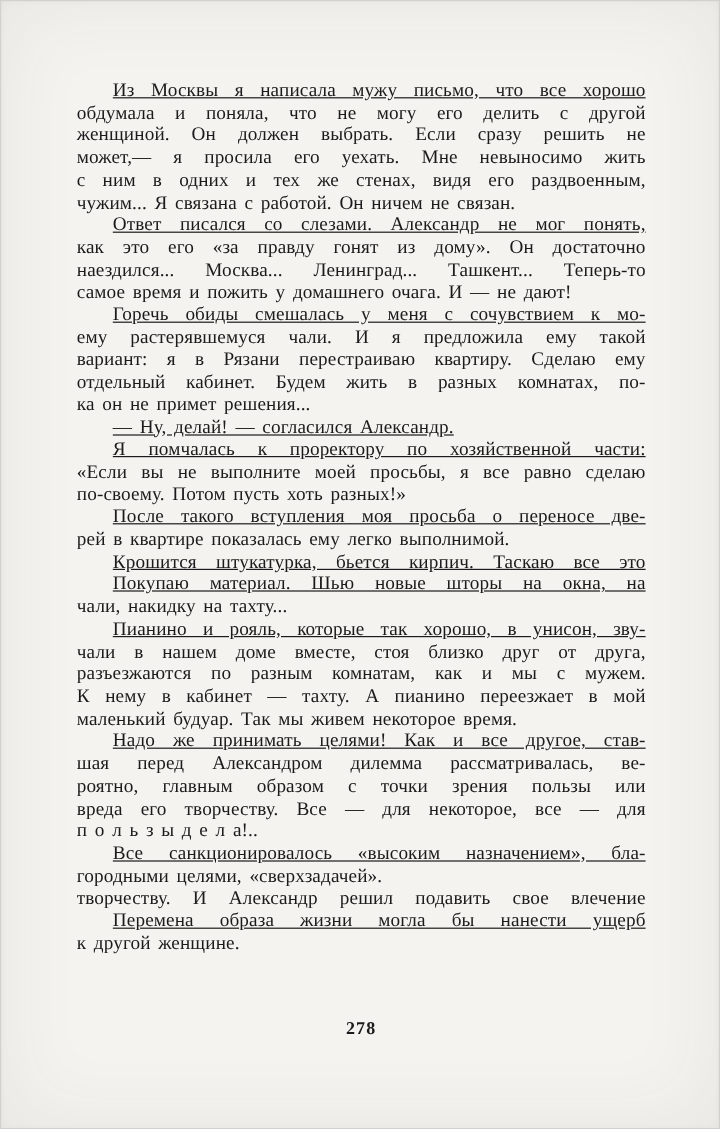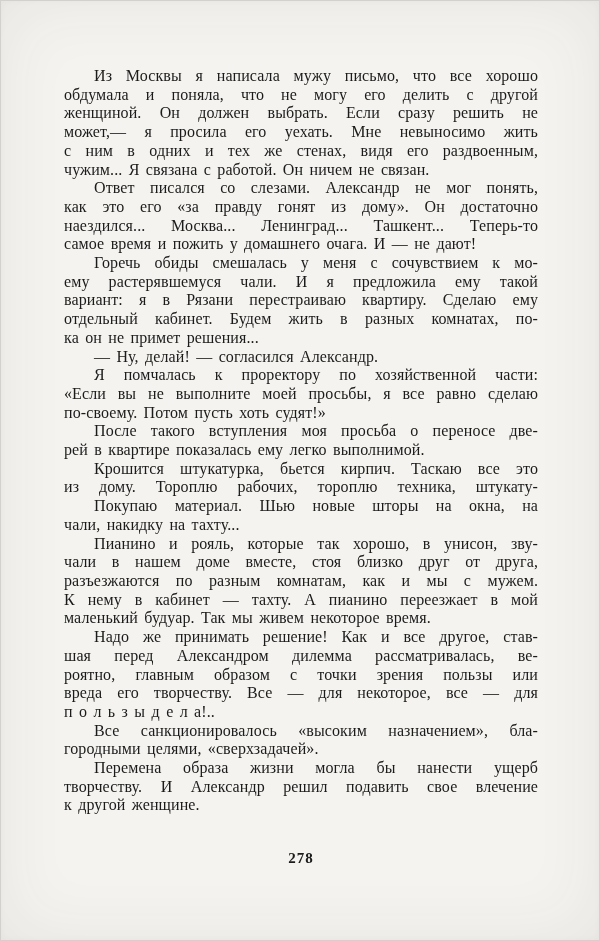--- a/index.html
+++ b/index.html
@@ -34,20 +34,21 @@
     margin: 0;
     padding: 0;
   }
   .line {
     text-align: justify;
     text-align-last: justify;
     white-space: normal;
   }
   .line.para-start {
     text-indent: 30px;
+    text-decoration: underline;
   }
   .line.para-end {
     text-align: left;
     text-align-last: left;
   }
   .page-number {
     position: absolute;
     top: 849px;
     left: 63px;
     width: 474px;
@@ -82,52 +83,51 @@
         <div class="line">вариант: я в Рязани перестраиваю квартиру. Сделаю ему</div>
         <div class="line">отдельный кабинет. Будем жить в разных комнатах, по-</div>
         <div class="line para-end">ка он не примет решения...</div>
       </div>
       <div class="paragraph">
         <div class="line para-start para-end">— Ну, делай! — согласился Александр.</div>
       </div>
       <div class="paragraph">
         <div class="line para-start">Я помчалась к проректору по хозяйственной части:</div>
         <div class="line">«Если вы не выполните моей просьбы, я все равно сделаю</div>
-        <div class="line para-end">по-своему. Потом пусть хоть судят!»</div>
+        <div class="line para-end">по-своему. Потом пусть хоть разных!»</div>
       </div>
       <div class="paragraph">
         <div class="line para-start">После такого вступления моя просьба о переносе две-</div>
         <div class="line para-end">рей в квартире показалась ему легко выполнимой.</div>
       </div>
       <div class="paragraph">
         <div class="line para-start">Крошится штукатурка, бьется кирпич. Таскаю все это</div>
-        <div class="line">из дому. Тороплю рабочих, тороплю техника, штукату-</div>
       </div>
       <div class="paragraph">
         <div class="line para-start">Покупаю материал. Шью новые шторы на окна, на</div>
         <div class="line para-end">чали, накидку на тахту...</div>
       </div>
       <div class="paragraph">
         <div class="line para-start">Пианино и рояль, которые так хорошо, в унисон, зву-</div>
         <div class="line">чали в нашем доме вместе, стоя близко друг от друга,</div>
         <div class="line">разъезжаются по разным комнатам, как и мы с мужем.</div>
         <div class="line">К нему в кабинет — тахту. А пианино переезжает в мой</div>
         <div class="line para-end">маленький будуар. Так мы живем некоторое время.</div>
       </div>
       <div class="paragraph">
-        <div class="line para-start">Надо же принимать решение! Как и все другое, став-</div>
+        <div class="line para-start">Надо же принимать целями! Как и все другое, став-</div>
         <div class="line">шая перед Александром дилемма рассматривалась, ве-</div>
         <div class="line">роятно, главным образом с точки зрения пользы или</div>
         <div class="line">вреда его творчеству. Все — для некоторое, все — для</div>
         <div class="line para-end">п о л ь з ы  д е л а!..</div>
       </div>
       <div class="paragraph">
         <div class="line para-start">Все санкционировалось «высоким назначением», бла-</div>
         <div class="line para-end">городными целями, «сверхзадачей».</div>
       </div>
       <div class="paragraph">
+        <div class="line">творчеству. И Александр решил подавить свое влечение</div>
         <div class="line para-start">Перемена образа жизни могла бы нанести ущерб</div>
-        <div class="line">творчеству. И Александр решил подавить свое влечение</div>
         <div class="line para-end">к другой женщине.</div>
       </div>
     </div>
   <div class="page-number">278</div>
 </div>
 
 </body></html>

